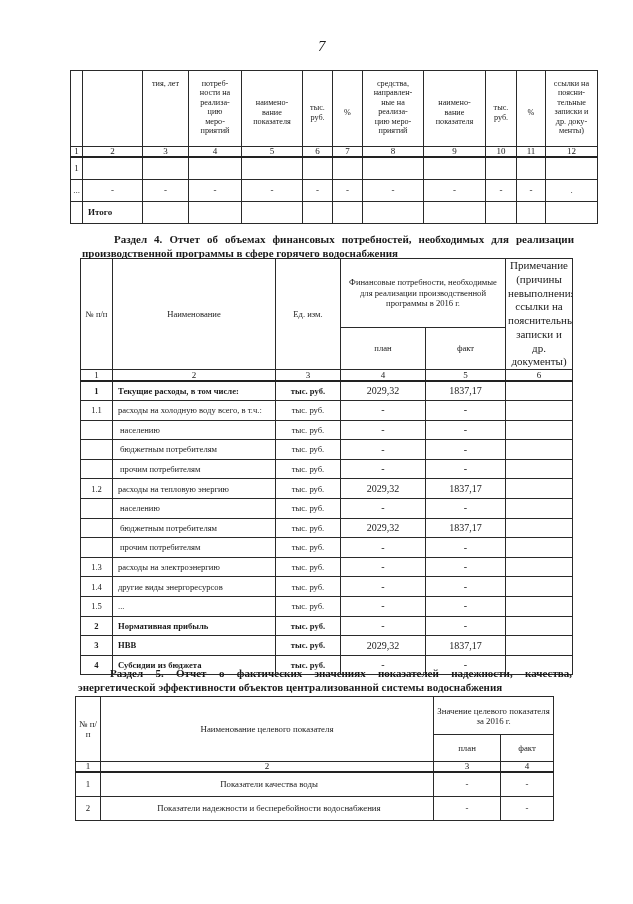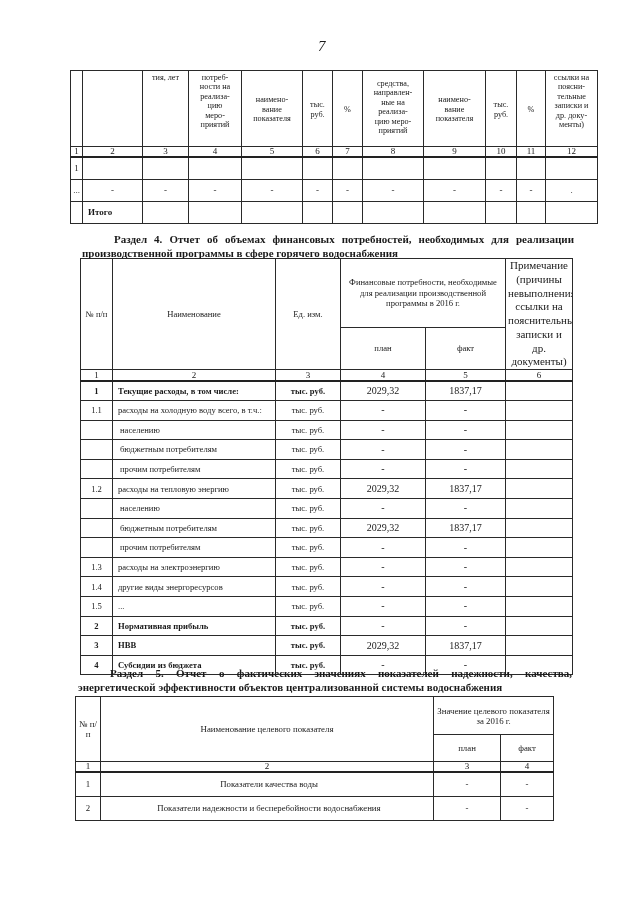--- a/index.html
+++ b/index.html
@@ -6,21 +6,21 @@
   html, body { width: 633px; height: 904px; background: #ffffff; overflow: hidden; }
   body { position: relative; font-family: "Liberation Serif", "DejaVu Serif", serif; color: #1a1a1a; }
 
   .page-num { position: absolute; left: 318px; top: 38px; font-size: 15px; font-style: italic; }
 
   table { border-collapse: collapse; position: absolute; table-layout: fixed; }
   td, th { border: 1px solid #2a2a2a; font-weight: normal; text-align: center; vertical-align: middle; padding: 0 2px; overflow: hidden; }
 
   
   #t-top { left: 70px; top: 70px; width: 527px; font-size: 8.2px; line-height: 1.15; }
-  #t-top .hdr td { height: 76px; vertical-align: top; padding-top: 2px; }
+  #t-top .hdr td { height: 76px; vertical-align: top; padding-top: 8px; }
   #t-top .hdr td.mid { vertical-align: middle; }
   #t-top .num td { height: 10px; font-size: 9px; line-height: 9px; border-bottom: 2px solid #222; }
   #t-top .r td { height: 22px; font-size: 9px; }
   #t-top .b { font-weight: bold; text-align: left; padding-left: 5px; }
 
   .section-title { position: absolute; left: 82px; width: 492px; font-size: 11px; font-weight: bold; line-height: 14px; }
   .section-title .indent { display: inline-block; width: 32px; }
   .just { text-align: justify; text-align-last: left; }
 
   

